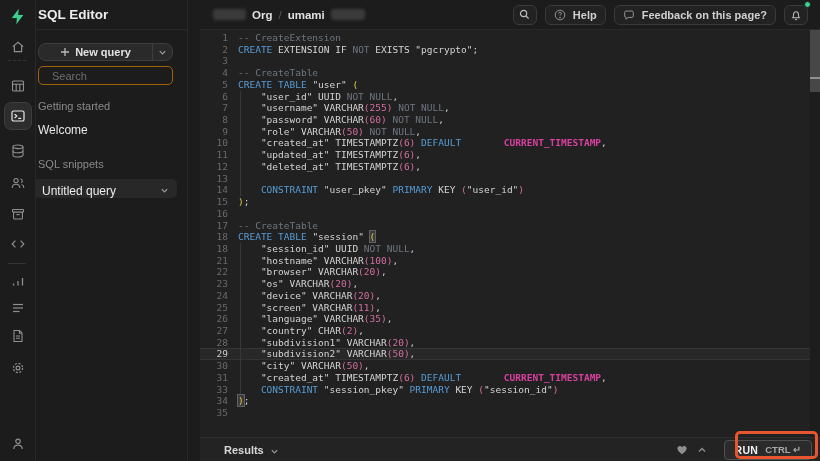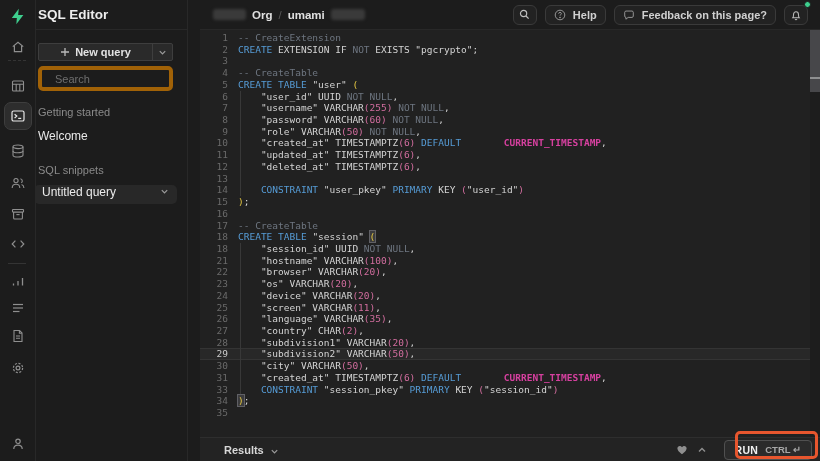--- a/index.html
+++ b/index.html
@@ -14,30 +14,30 @@
   .rail-item { position:absolute; left:50%; transform:translate(-50%,-50%); width:28px; height:28px; display:flex; align-items:center; justify-content:center; color:#8f8f8f; border-radius:7px; }
   .rail-item svg { display:block; }
   .rail-item.active { background:#2d2d2d; border:1px solid #3e3e3e; color:#e8e8e8; }
   .rail-divider { position:absolute; left:8px; right:9px; border-top:1px dashed #343434; }
   .rail-divider.solid { border-top-style:solid; }
   .logo svg { display:block; }
   
   .sidebar { position:absolute; left:24px; top:0; width:164px; height:461px; border-right:1px solid #282828; background:#1c1c1c; z-index:2; }
   .sb-title { height:30px; line-height:30px; padding-left:14px; font-size:13.5px; font-weight:600; color:#ededed; border-bottom:1px solid #282828; }
   .sb-body { padding:13px 14px 0 14px; }
-  .newq { display:flex; height:18px; background:#2a2a2a; border:1px solid #3e3e3e; border-radius:2px; align-items:stretch; color:#e3e3e3; font-size:11px; }
+  .newq { display:flex; height:18px; background:#2a2a2a; border:1px solid #3e3e3e; border-radius:8px; align-items:stretch; color:#e3e3e3; font-size:11px; }
   .newq-main { flex:1; display:flex; align-items:center; justify-content:center; gap:5px; font-weight:600; }
   .newq-caret { width:20px; display:flex; align-items:center; justify-content:center; border-left:1px solid #3e3e3e; color:#9a9a9a; }
-  .sb-search { margin-top:5px; height:25px; border:4px solid #a16207; border-radius:5px; display:flex; align-items:center; gap:6px; padding:0 7px; color:#6f6f6f; }
+  .sb-search { margin-top:5px; height:19px; border:1px solid #a16207; border-radius:5px; display:flex; align-items:center; gap:6px; padding:0 7px; color:#6f6f6f; }
   .sb-search input { flex:1; background:transparent; border:0; outline:0; color:#bbb; font-size:11px; font-family:"Liberation Sans",sans-serif; }
   .sb-search input::placeholder { color:#6f6f6f; }
   .sb-label { margin-top:15px; font-size:11px; color:#8a8a8a; }
   .sb-welcome { margin-top:11px; font-size:12px; color:#e8e8e8; cursor:default; }
   .sb-label.snippets { margin-top:21px; }
-  .sb-query-row { margin-top:9px; margin-left:-4px; margin-right:-4px; height:19px; background:#282828; border-radius:5px; display:flex; align-items:flex-start; justify-content:space-between; padding:0 8px; font-size:12px; color:#ececec; }
+  .sb-query-row { margin-top:9px; margin-left:-4px; margin-right:-4px; height:19px; background:#282828; border-radius:5px; display:flex; align-items:flex-end; justify-content:space-between; padding:0 8px; font-size:12px; color:#ececec; }
   .sb-query-row .chev { color:#9a9a9a; }
   
   .header { position:absolute; left:200px; top:0; width:620px; height:30px; border-bottom:1px solid #282828; background:#1c1c1c; display:flex; align-items:center; padding:0 12px 0 13px; z-index:2; }
   .crumbs { display:flex; align-items:center; gap:6px; font-size:11.5px; color:#e0e0e0; font-weight:600; }
   .blur-pill { display:inline-block; width:33px; height:11px; background:#3a3a3a; border-radius:3px; filter:blur(1.5px); }
   .crumb-sep { color:#5a5a5a; font-weight:400; }
   .header-right { margin-left:auto; display:flex; align-items:center; gap:8px; }
   .hbtn { height:20px; border:1px solid #3a3a3a; background:#222; border-radius:6px; display:flex; align-items:center; gap:7px; padding:0 8px; color:#d0d0d0; font-size:11px; font-weight:600; }
   .hbtn.icon-only { width:24px; padding:0; justify-content:center; color:#bdbdbd; }
   .bell-wrap { position:relative; }

